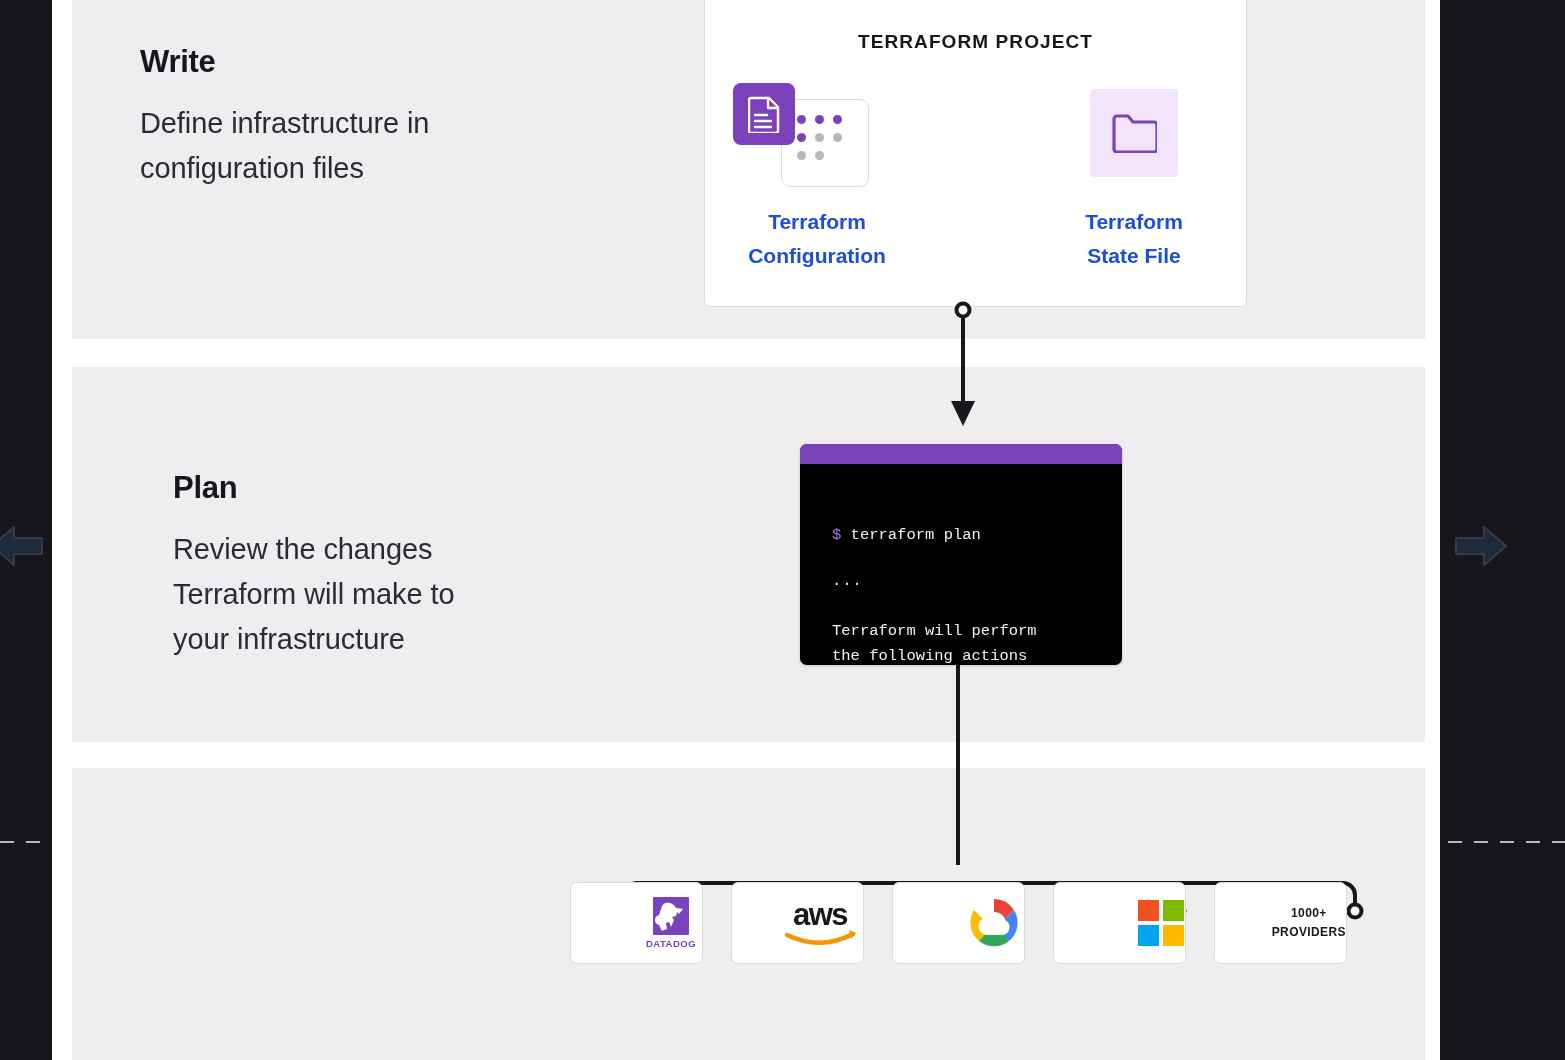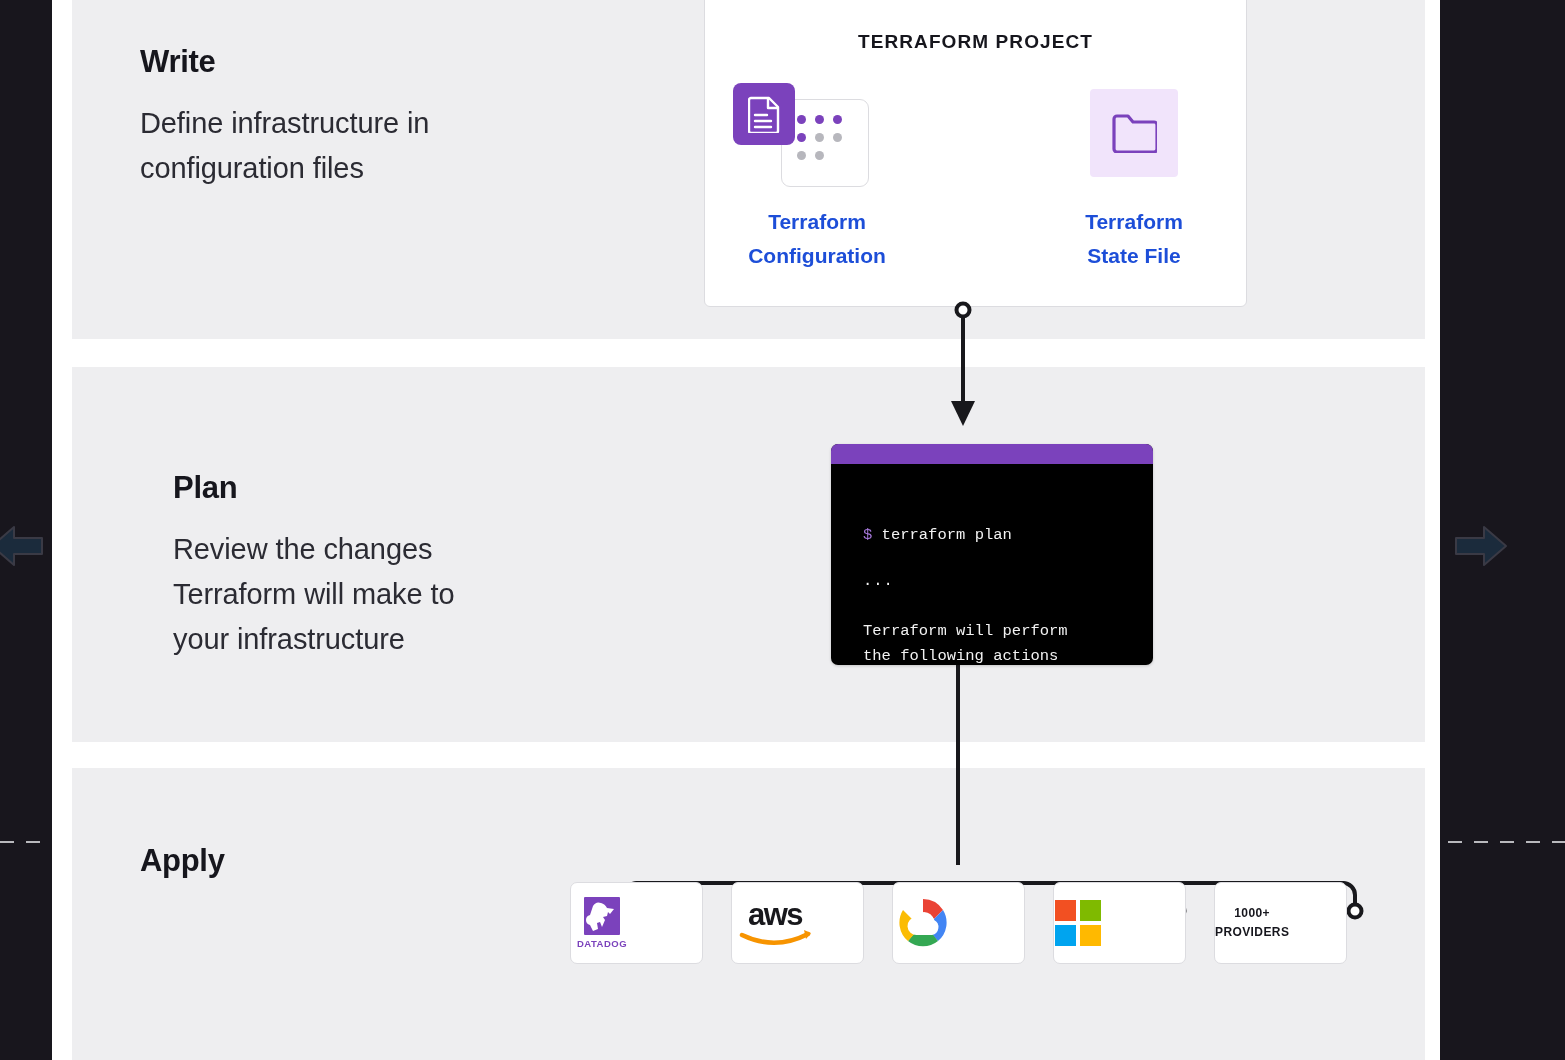--- a/index.html
+++ b/index.html
@@ -185,21 +185,21 @@
     border-radius: 4px;
   }
   #state-tile svg {
     position: absolute; left: 21px; top: 24px;
     width: 46px; height: 40px;
   }
 
   
   #terminal {
     position: absolute;
-    left: 779px;
+    left: 748px;
     top: 444px;
     width: 322px;
     height: 221px;
     border-radius: 7px;
     overflow: hidden;
     background: #000000;
     box-shadow: 0 1px 3px rgba(0,0,0,.18);
   }
   #terminal-titlebar {
     height: 20px;
@@ -237,21 +237,21 @@
     gap: 28px;
   }
   .provider-card {
     width: 133px;
     height: 82px;
     background: #ffffff;
     border: 1px solid #dcdce0;
     border-radius: 7px;
     display: flex;
     align-items: center;
-    justify-content: flex-start;
+    justify-content: flex-end;
     box-sizing: border-box;
   }
   .provider-card svg { display: block; }
   #provider-more-label {
     text-align: center;
     font-size: 12px;
     font-weight: bold;
     line-height: 19px;
     letter-spacing: .4px;
     color: #16161d;
@@ -302,21 +302,20 @@
       <h2 class="step-title">Write</h2>
       <p class="step-desc">Define infrastructure in configuration files</p>
     </div>
 
     <div id="copy-plan" class="step-copy">
       <h2 class="step-title">Plan</h2>
       <p class="step-desc">Review the changes Terraform will make to your infrastructure</p>
     </div>
 
     <div id="copy-apply" class="step-copy">
-      <h2 class="step-title">Apply</h2>
     </div>
 
     <div id="project-card">
       <h3 id="project-card-title">TERRAFORM PROJECT</h3>
 
       <div id="project-assets">
 
         <div class="asset">
           <div class="asset-art">
             <div id="config-grid-card"></div>

